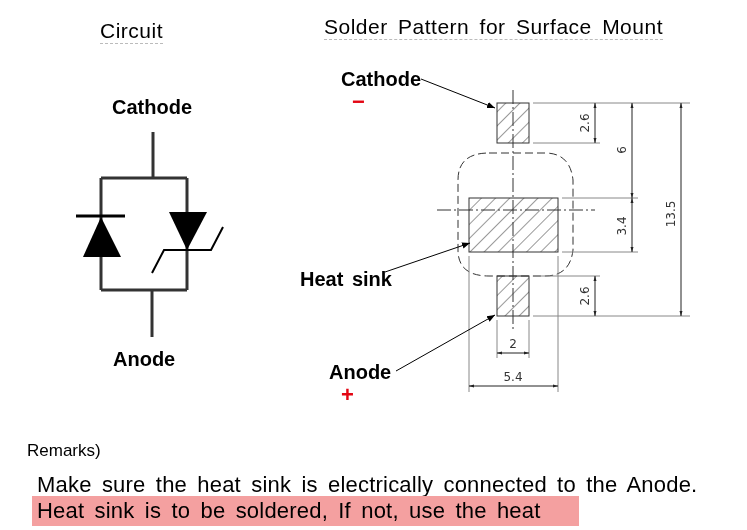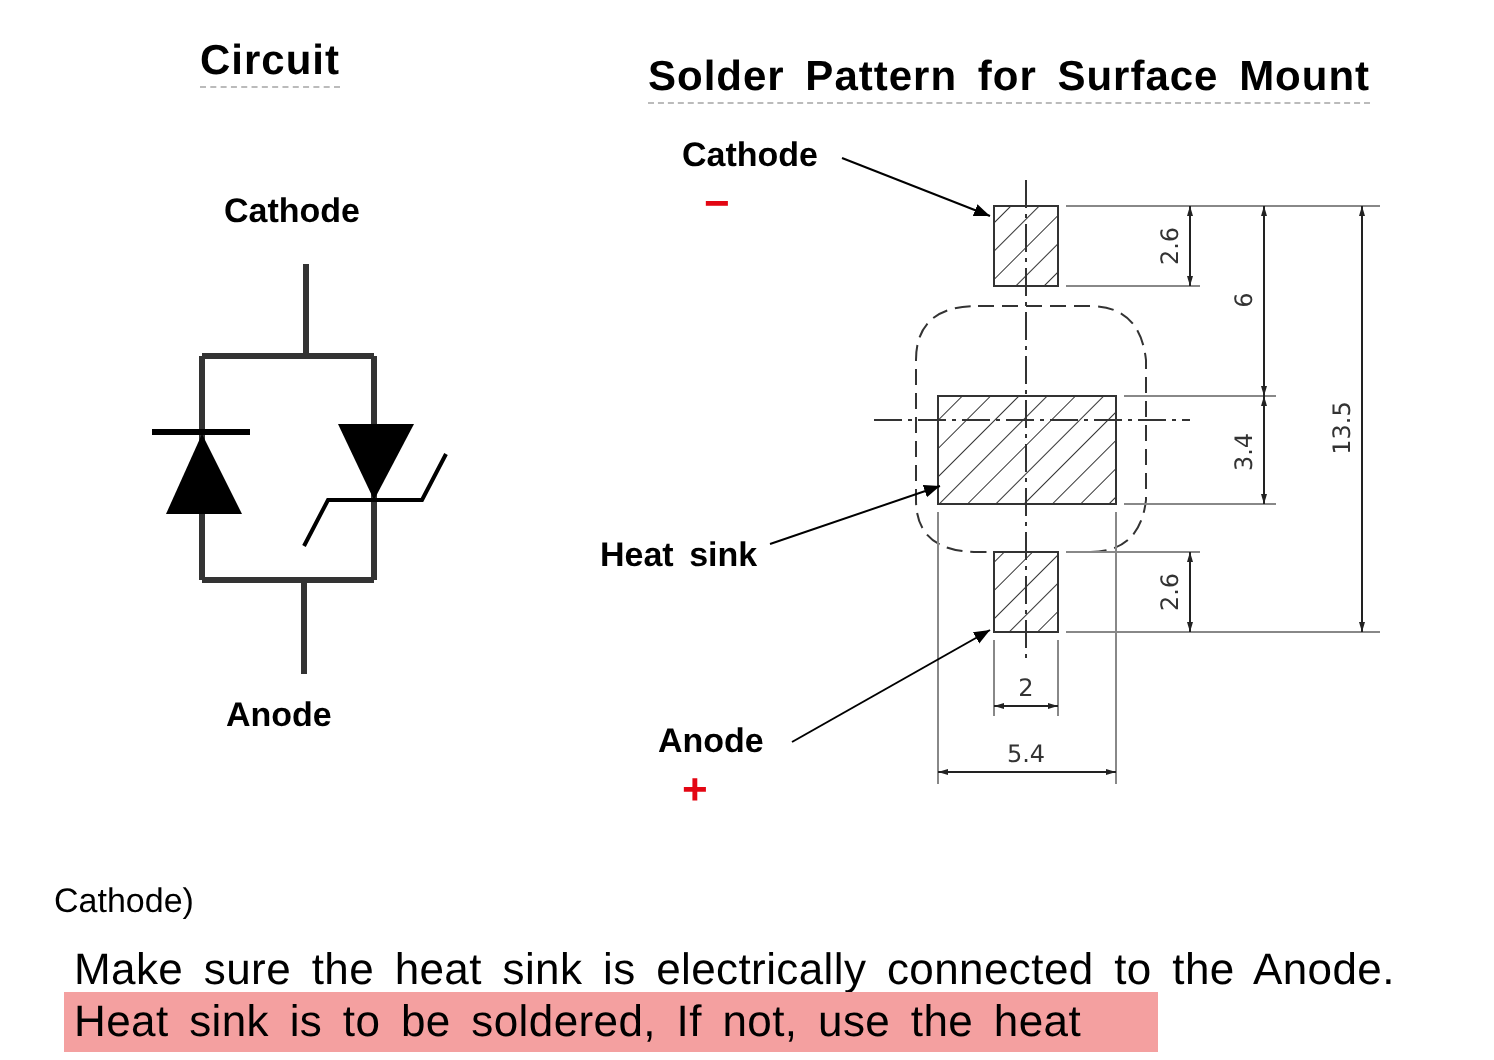--- a/index.html
+++ b/index.html
@@ -1,30 +1,30 @@
 <!DOCTYPE html>
 <html><head>
 <meta charset="utf-8">
 <style>
   html, body { margin:0; padding:0; background:#fff; }
   body { width:747px; height:530px; position:relative; overflow:hidden; font-family:"Liberation Sans", sans-serif; color:#000; }
-  .title { position:absolute; font-weight:bold; font-size:21px; letter-spacing:0.5px; word-spacing:4px; border-bottom:1px dashed #bbb; line-height:24px; }
-  .lbl { position:absolute; font-weight:bold; font-size:17px; word-spacing:3px; }
+  .title { position:absolute; font-weight:normal; font-size:21px; letter-spacing:0.5px; word-spacing:4px; border-bottom:1px dashed #bbb; line-height:24px; }
+  .lbl { position:absolute; font-weight:bold; font-size:20px; word-spacing:3px; }
   .mark { position:absolute; font-weight:bold; color:#e30613; font-size:22px; line-height:22px; }
   svg { position:absolute; left:0; top:0; }
   .dim { font-family:"DejaVu Sans", sans-serif; font-size:12px; fill:#333; }
   .remarks-head { position:absolute; left:27px; top:441px; font-size:17px; }
   .remark { position:absolute; left:37px; font-size:22px; word-spacing:4px; letter-spacing:0.2px; }
   .hl { background:#f4a0a0; left:32px; top:496px; width:547px; height:30px; line-height:30px; padding-left:5px; box-sizing:border-box; }
 </style>
 </head>
 <body>
 
 <div class="title" style="left:100px; top:19px;">Circuit</div>
-<div class="title" style="left:324px; top:27px;">Solder Pattern for Surface Mount</div>
+<div class="title" style="left:324px; top:15px;">Solder Pattern for Surface Mount</div>
 
 <div class="lbl" style="left:112px; top:96px;">Cathode</div>
 <div class="lbl" style="left:113px; top:348px;">Anode</div>
 
 <div class="lbl" style="left:341px; top:68px;">Cathode</div>
 <div class="mark" style="left:352px; top:91px;">−</div>
 <div class="lbl" style="left:300px; top:268px;">Heat sink</div>
 <div class="lbl" style="left:329px; top:361px;">Anode</div>
 <div class="mark" style="left:341px; top:384px;">+</div>
 
@@ -96,15 +96,15 @@
     <text class="dim" transform="translate(589,296) rotate(-90)" text-anchor="middle">2.6</text>
     <text class="dim" x="513" y="348" text-anchor="middle">2</text>
     <text class="dim" x="513" y="381" text-anchor="middle">5.4</text>
 
     <line x1="421" y1="79" x2="495" y2="108" stroke="#000" stroke-width="1" marker-end="url(#arr)"></line>
     <line x1="385" y1="272" x2="470" y2="243" stroke="#000" stroke-width="1" marker-end="url(#arr)"></line>
     <line x1="396" y1="371" x2="495" y2="315" stroke="#000" stroke-width="1" marker-end="url(#arr)"></line>
   </g>
 </svg>
 
-<div class="remarks-head">Cathode)</div>
+<div class="remarks-head">Remarks)</div>
 <div class="remark" style="top:472px;">Make sure the heat sink is electrically connected to the Anode.</div>
 <div class="remark hl">Heat sink is to be soldered, If not, use the heat conductive adhesive</div>
 
 </body></html>

